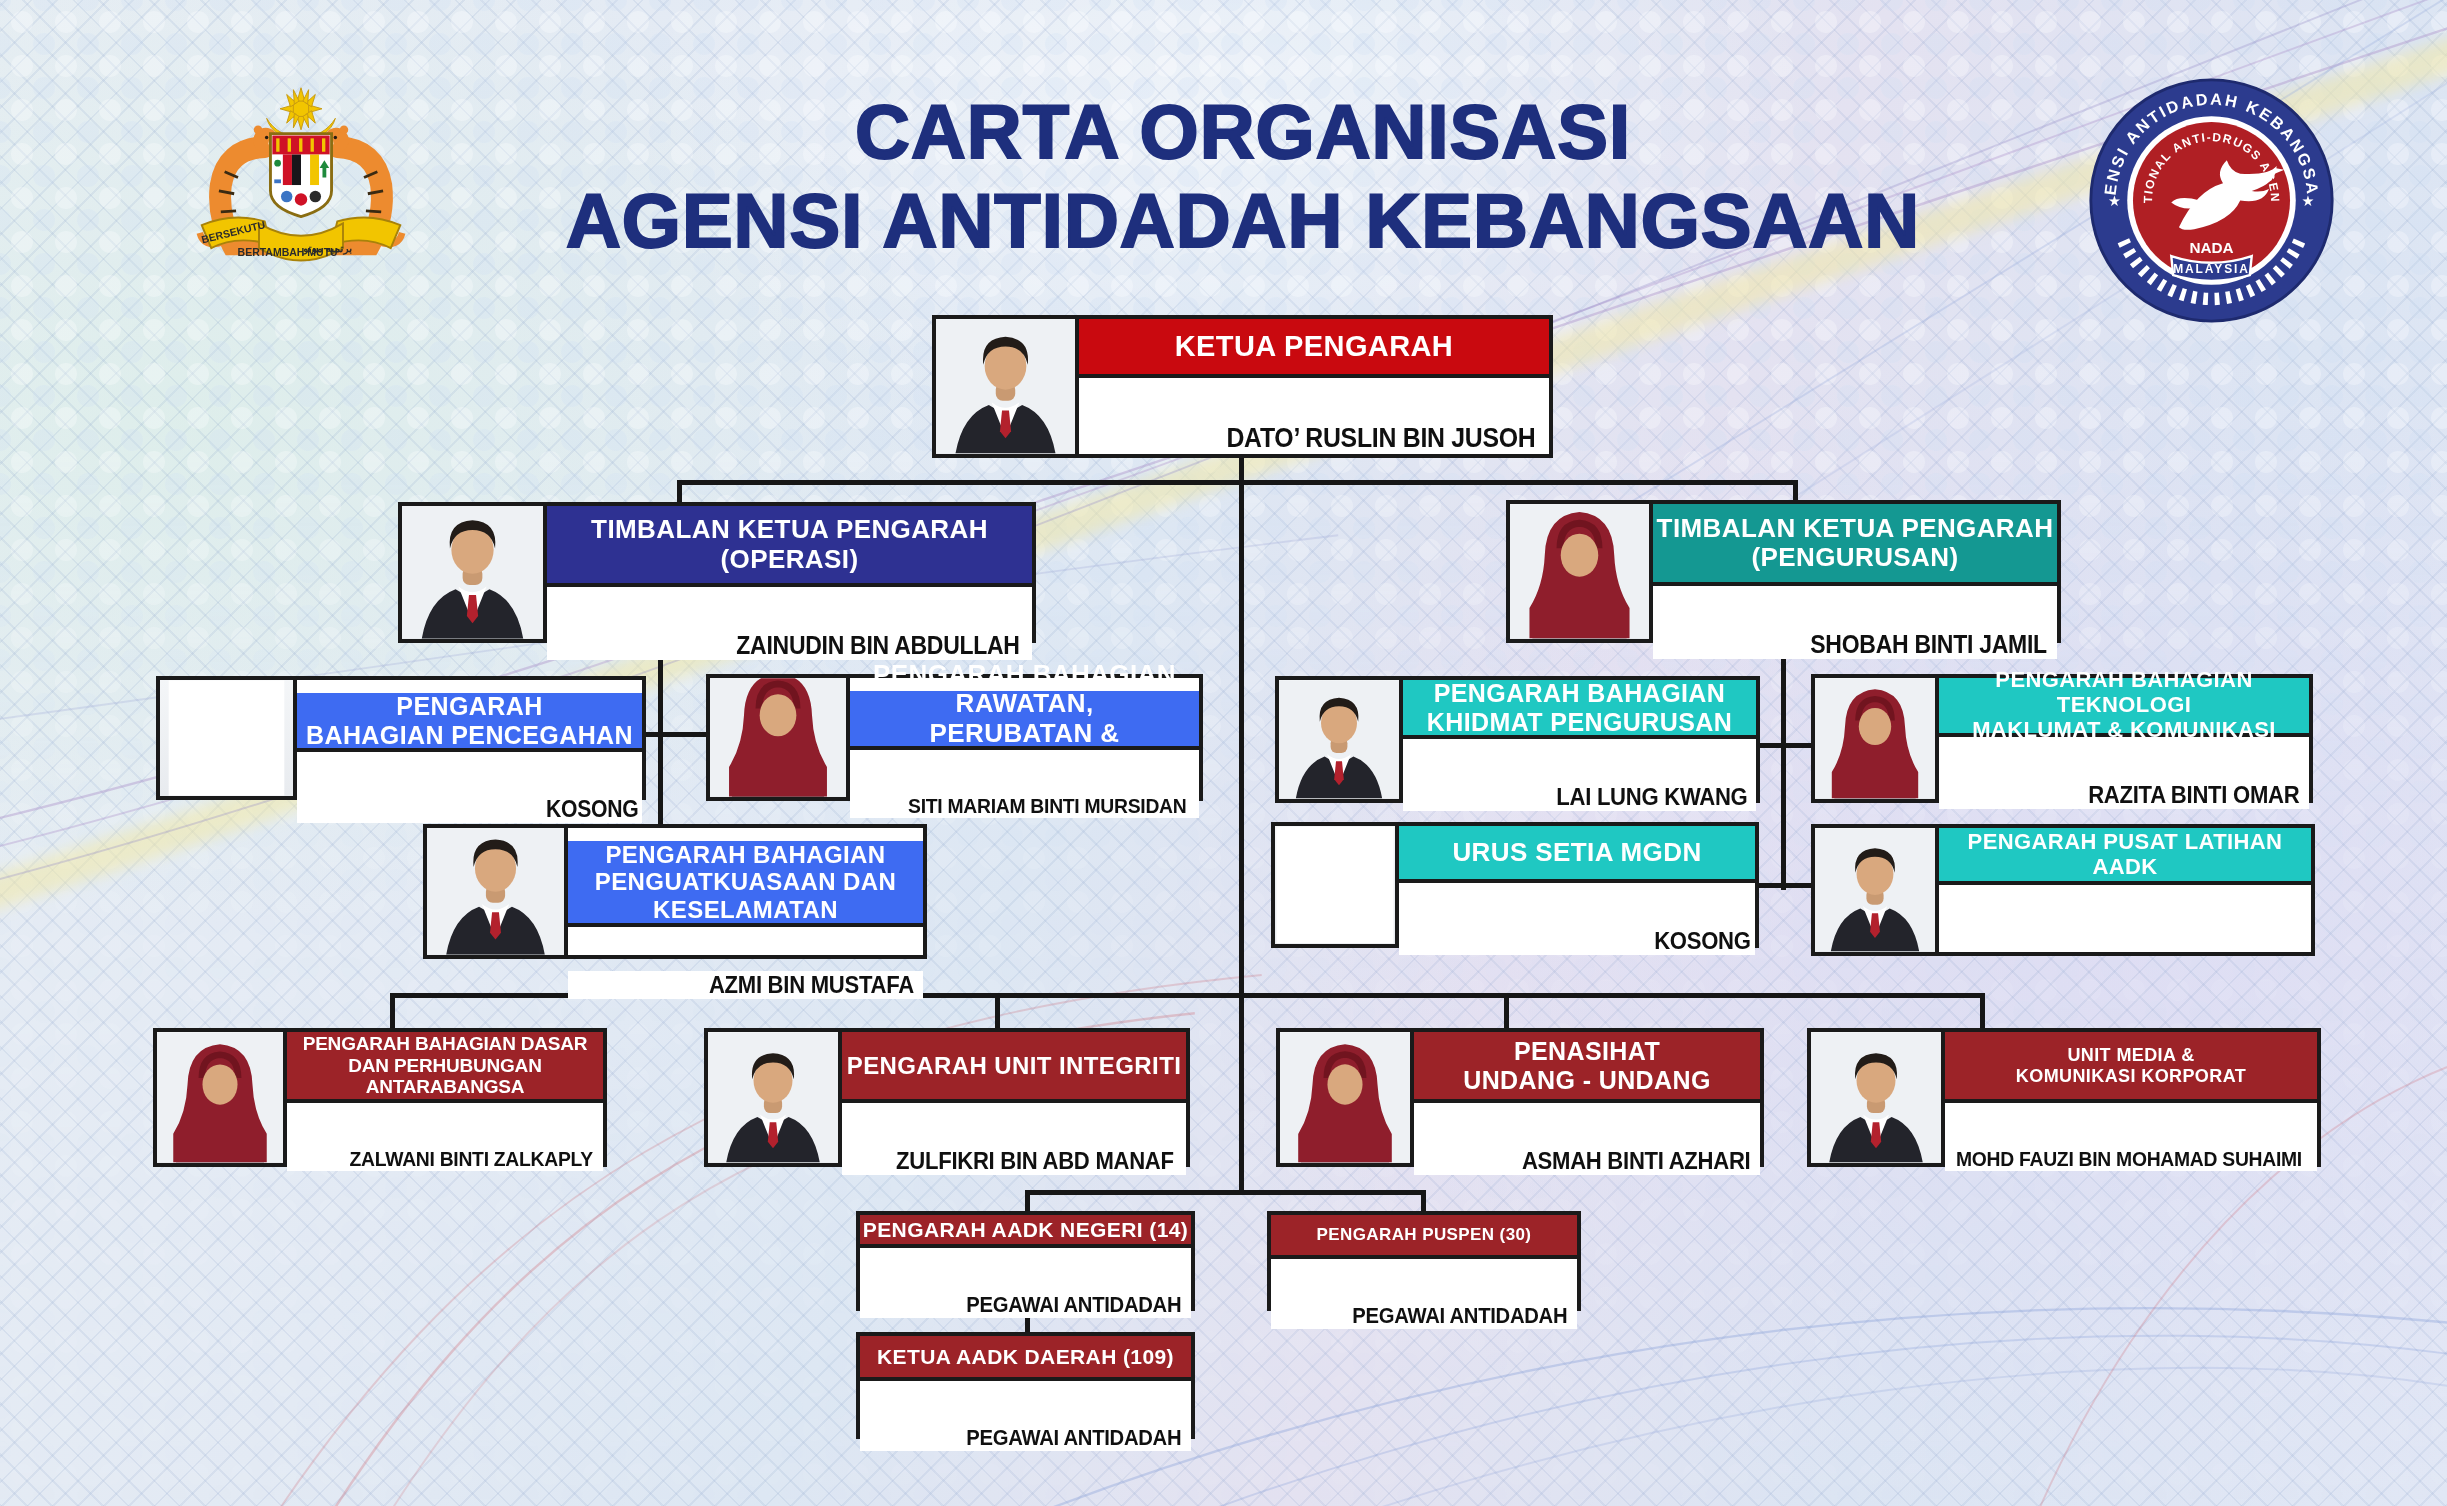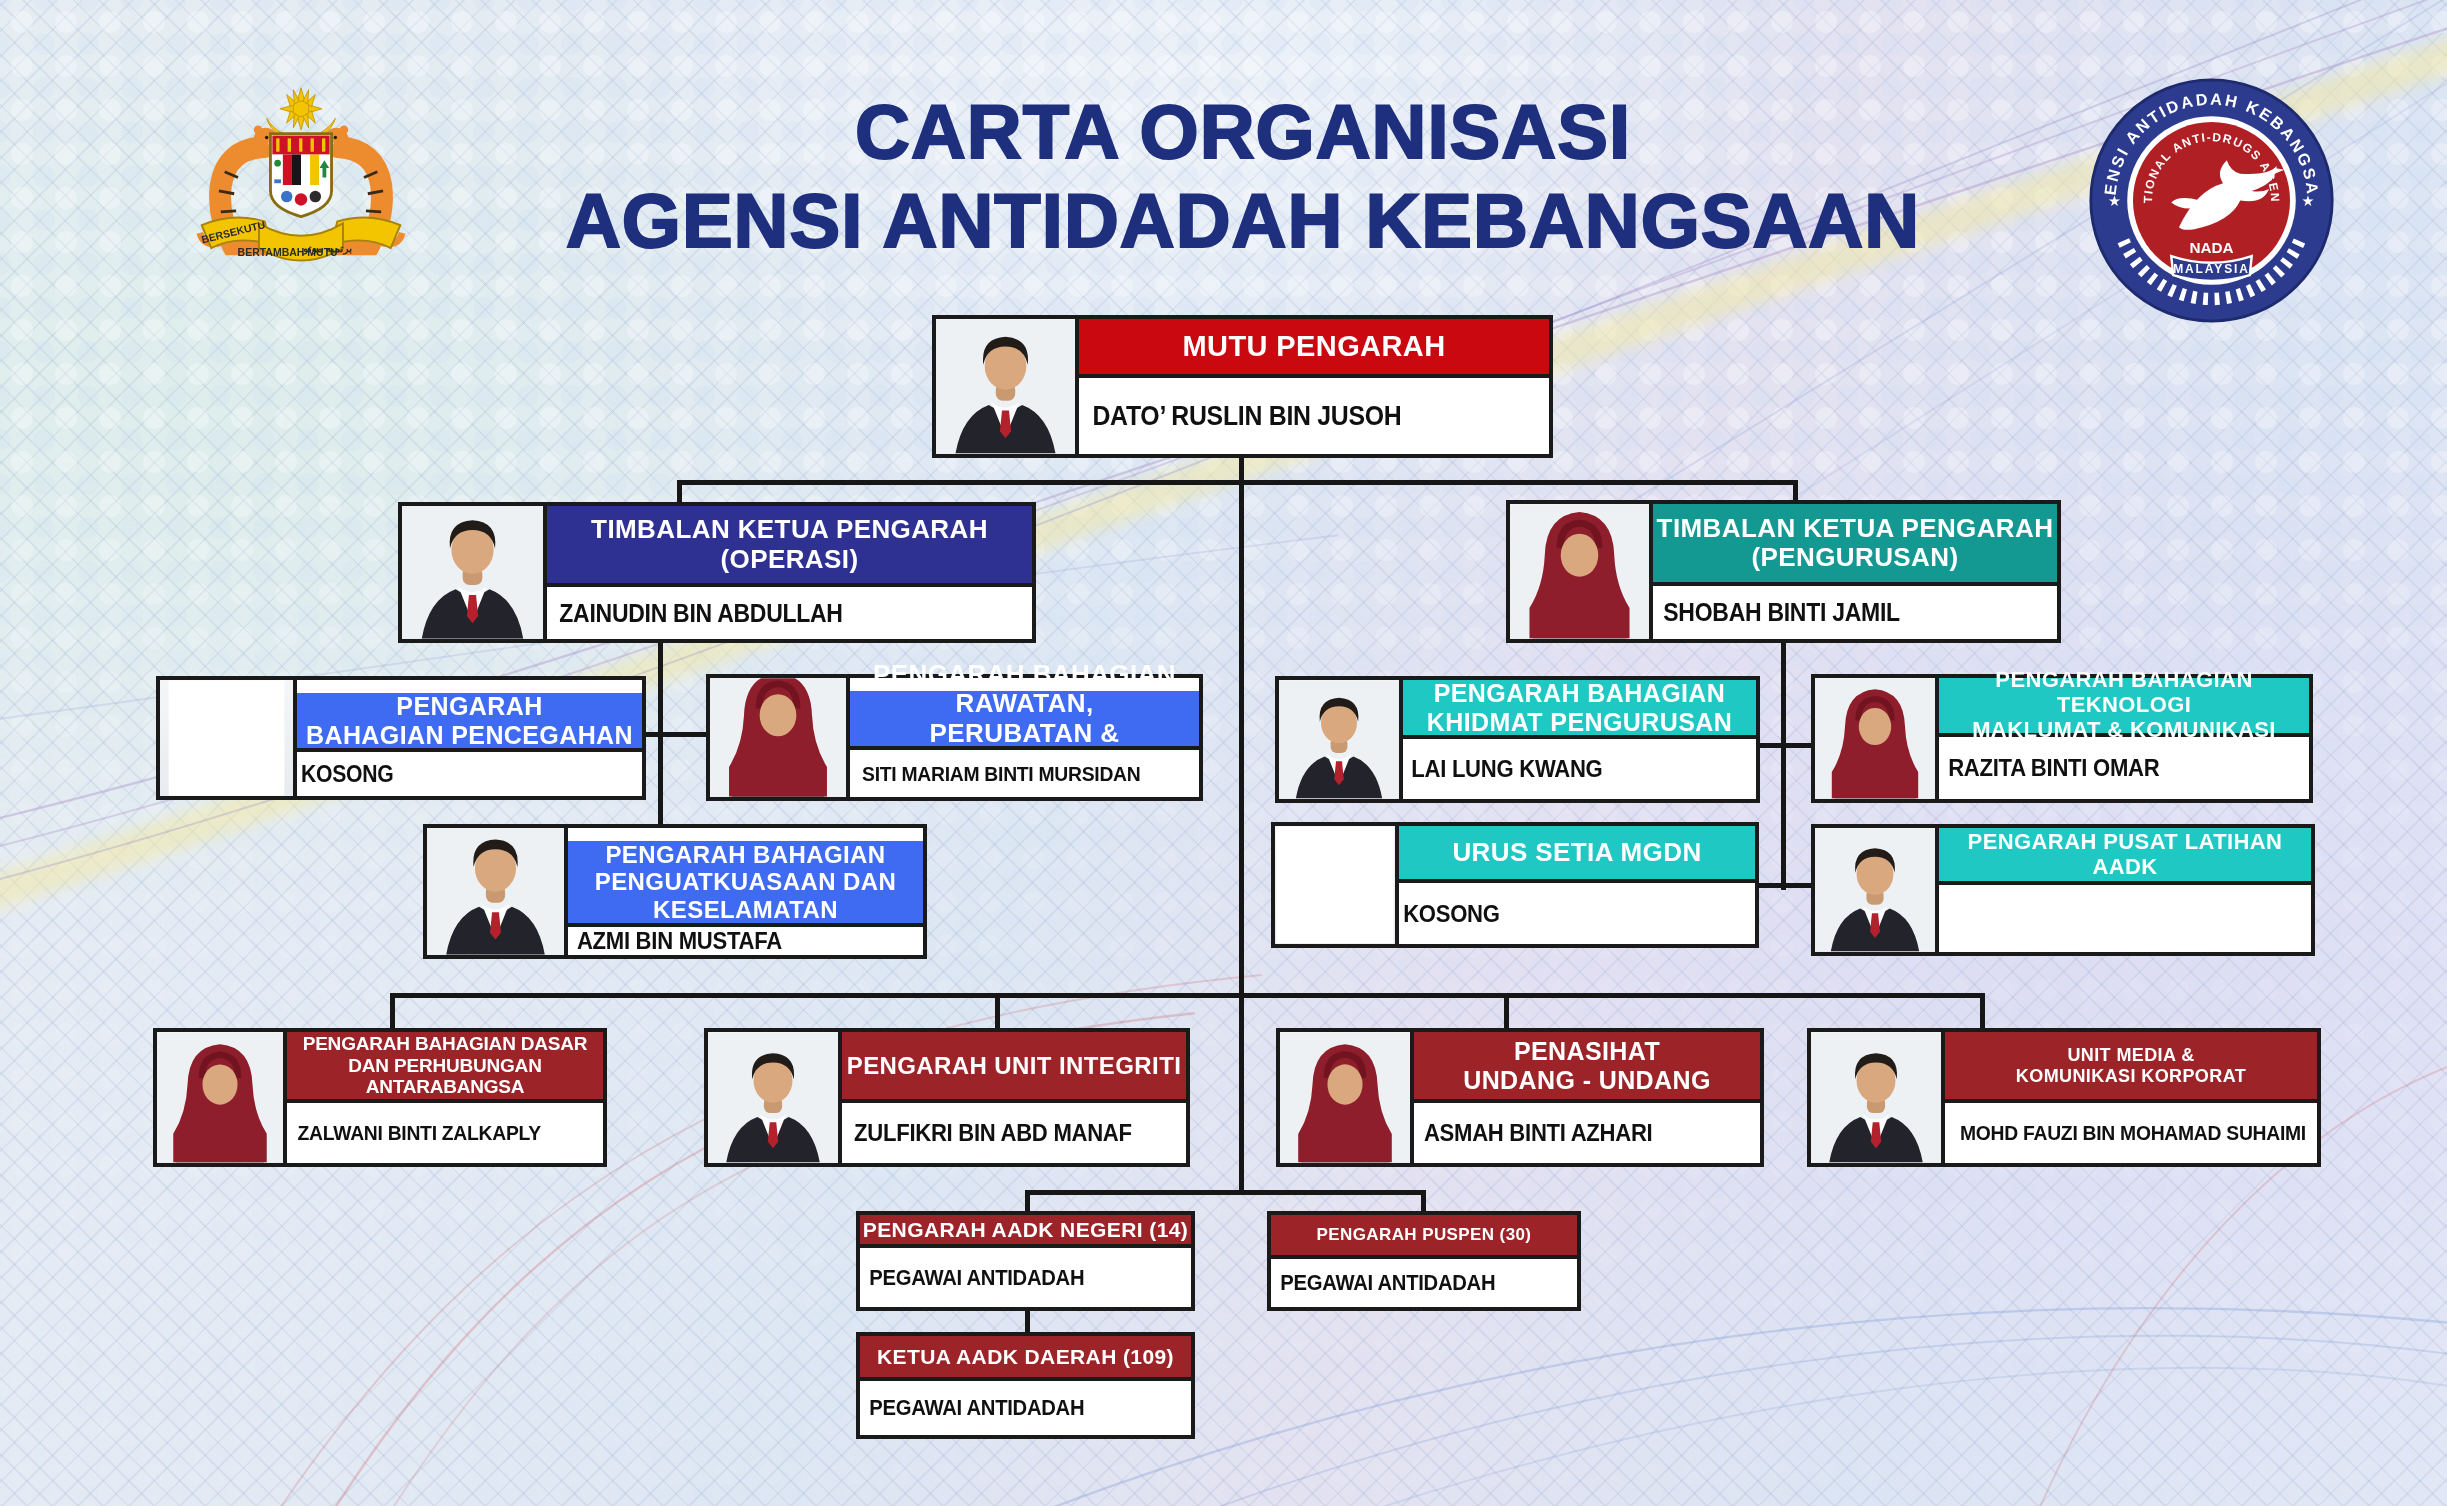--- a/index.html
+++ b/index.html
@@ -26,21 +26,21 @@
          -webkit-text-stroke:2.1px #1e2f7d;}
 
   .node{position:absolute;display:flex;box-sizing:border-box;border:4.8px solid #1a1a1a;background:#fff;}
   .photo{position:relative;box-sizing:border-box;border-right:4.8px solid #1a1a1a;flex:0 0 auto;
          background:linear-gradient(#f4f6f8,#e8ebef);overflow:hidden;}
   .photo svg.av{position:absolute;inset:0;width:100%;height:100%;}
   .cells{flex:1 1 auto;display:flex;flex-direction:column;min-width:0;}
   .hdr{box-sizing:border-box;border-bottom:4.8px solid #1a1a1a;color:#fff;font-weight:bold;
        display:flex;align-items:center;justify-content:center;text-align:center;
        white-space:pre-line;line-height:1.13;letter-spacing:0.4px;flex:0 0 auto;}
-  .bodyc{flex:1 1 auto;background:#fff;display:flex;align-items:center;justify-content:flex-start;text-align:center;}
+  .bodyc{flex:1 1 auto;background:#fff;display:flex;align-items:center;justify-content:flex-end;text-align:center;margin-top:44px;}
   .nm{display:inline-block;transform:scaleX(.92);color:#101010;font-weight:bold;
       letter-spacing:-0.3px;white-space:pre;}
   .c-red{background:#c9090f;}
   .c-navy{background:#2e3192;}
   .c-teal{background:#149892;}
   .c-blue{background:#3e6bf2;margin-top:13px;}
   .c-cyan{background:#1fc8c2;}
   .c-maroon{background:#9c2328;}
 
   .line{position:absolute;background:#161616;}
@@ -231,21 +231,21 @@
   <div class="line v" style="left:1421px;top:1190px;height:25px"></div>
   <div class="line v" style="left:1025px;top:1310px;height:25px"></div>
 
   <div class="node" style="left:932px;top:315px;width:621px;height:143px">
     <div class="photo" style="width:143px">
       <svg class="av" viewBox="0 0 145 140" width="139" height="134">
           <use href="#av-man"></use>
         </svg>
     </div>
     <div class="cells">
-      <div class="hdr c-red" style="height:59px;font-size:29px">MUTU PENGARAH</div>
+      <div class="hdr c-red" style="height:59px;font-size:29px">KETUA PENGARAH</div>
       <div class="bodyc">
           <span class="nm" style="font-size:27px">DATO’ RUSLIN BIN JUSOH</span>
         </div>
     </div>
   </div>
 
   <div class="node" style="left:398px;top:502px;width:638px;height:141px">
     <div class="photo" style="width:145px">
       <svg class="av" viewBox="0 0 147 138" width="141" height="132">
           <use href="#av-man"></use>

